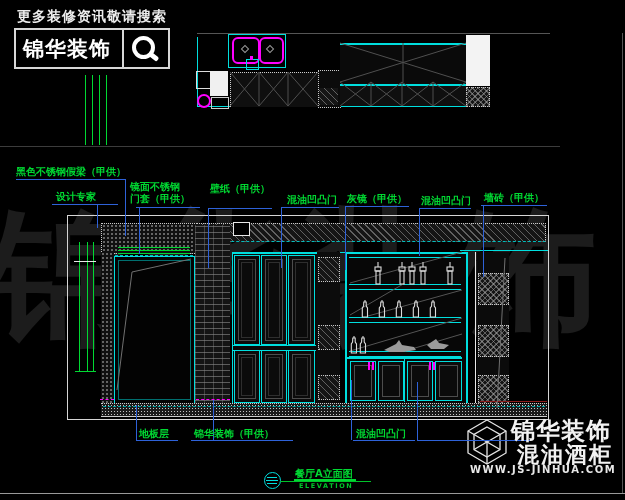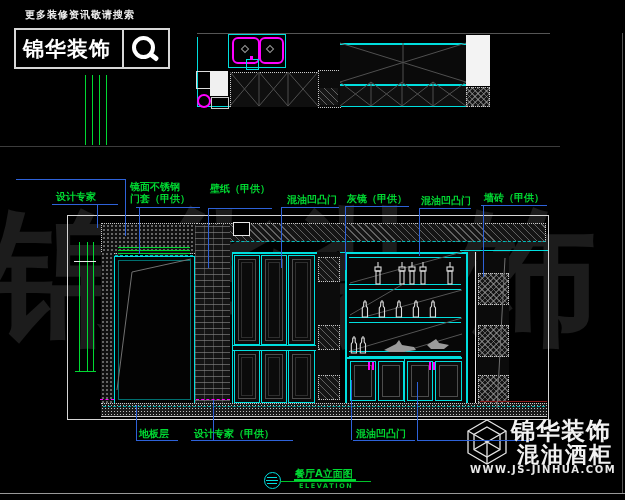--- a/index.html
+++ b/index.html
@@ -24,21 +24,21 @@
   .door{position:absolute;border:1px solid #00dede;background:#0b0b0b;}
   .door i{position:absolute;inset:3px;border:1px solid #4d4d4d;}
   .door i i{inset:2px;border:1px solid #2e2e2e;}
   
   .lbl{position:absolute;color:#00d832;font-size:10px;font-weight:700;line-height:1.2;white-space:nowrap;z-index:6;}
   .bl{position:absolute;background:#2e62d9;z-index:5;}
   
   .watermark{position:absolute;left:-14px;top:180px;font-size:148px;font-weight:700;color:#1c1c1c;
              letter-spacing:7px;white-space:nowrap;z-index:0;user-select:none;}
   
-  .hint{position:absolute;left:17px;top:8px;color:#ededed;font-size:10px;font-weight:700;letter-spacing:1px;z-index:6;margin-left:8px;}
+  .hint{position:absolute;left:17px;top:8px;color:#ededed;font-size:14px;font-weight:700;letter-spacing:1px;z-index:6;}
   .logo-box{position:absolute;left:14px;top:28px;width:152px;height:37px;border:2px solid #d8d8d8;
             display:flex;align-items:center;z-index:6;background:#000;}
   .logo-text{color:#fff;font-size:21px;font-weight:700;letter-spacing:1px;padding-left:7px;width:99px;}
   .logo-sep{width:2px;height:37px;background:#d8d8d8;}
   .mag{position:relative;width:44px;height:37px;}
   .mag-c{position:absolute;left:8px;top:6px;width:15px;height:15px;border:4px solid #fff;border-radius:50%;}
   .mag-h{position:absolute;left:24px;top:24px;width:11px;height:5px;background:#fff;transform:rotate(38deg);border-radius:2px;}
   
   .title-txt{position:absolute;left:295px;top:467px;color:#00d832;font-size:10px;font-weight:700;z-index:6;white-space:nowrap;}
   .title-sub{position:absolute;left:299px;top:482px;color:#00c22a;font-size:6.5px;font-weight:700;letter-spacing:1.6px;z-index:6;}
@@ -252,20 +252,21 @@
     <polygon points="427,345 436,339 439,343 449,345 444,349 431,349" fill="#9a9a9a"></polygon>
 
     <g stroke="#e5e5e5" stroke-width="1.3" fill="none" transform="translate(466,419)">
       <path d="M21,1 L40,12 V34 L21,45 L2,34 V12 Z"></path>
       <path d="M2,12 L21,23 L40,12 M21,23 V45"></path>
       <path d="M21,8 L34,15.5 V30.5 L21,38 L8,30.5 V15.5 Z"></path>
       <path d="M8,30.5 L21,23 L34,30.5"></path>
     </g>
   </svg>
 
+  <div class="lbl" style="left:16px;top:166px;">黑色不锈钢假梁（甲供）</div>
   <div class="bl" style="left:16px;top:179px;width:110px;height:1px;"></div>
   <div class="bl" style="left:125px;top:179px;width:1px;height:57px;"></div>
 
   <div class="lbl" style="left:56px;top:191px;">设计专家</div>
   <div class="bl" style="left:52px;top:204px;width:66px;height:1px;"></div>
   <div class="bl" style="left:97px;top:204px;width:1px;height:24px;"></div>
 
   <div class="lbl" style="left:130px;top:181px;">
     <div>镜面不锈钢</div>
     <div>门套（甲供）</div>
@@ -290,21 +291,21 @@
   <div class="bl" style="left:419px;top:208px;width:1px;height:48px;"></div>
 
   <div class="lbl" style="left:484px;top:192px;">墙砖（甲供）</div>
   <div class="bl" style="left:481px;top:205px;width:66px;height:1px;"></div>
   <div class="bl" style="left:483px;top:205px;width:1px;height:72px;"></div>
 
   <div class="lbl" style="left:139px;top:428px;">地板层</div>
   <div class="bl" style="left:136px;top:440px;width:42px;height:1px;"></div>
   <div class="bl" style="left:136px;top:405px;width:1px;height:35px;"></div>
 
-  <div class="lbl" style="left:194px;top:428px;">设计专家（甲供）</div>
+  <div class="lbl" style="left:194px;top:428px;">锦华装饰（甲供）</div>
   <div class="bl" style="left:191px;top:440px;width:102px;height:1px;"></div>
   <div class="bl" style="left:213px;top:400px;width:1px;height:40px;"></div>
 
   <div class="lbl" style="left:356px;top:428px;">混油凹凸门</div>
   <div class="bl" style="left:353px;top:440px;width:62px;height:1px;"></div>
   <div class="bl" style="left:351px;top:380px;width:1px;height:60px;"></div>
 
   <div class="bl" style="left:417px;top:440px;width:114px;height:1px;"></div>
   <div class="bl" style="left:417px;top:382px;width:1px;height:58px;"></div>
 

